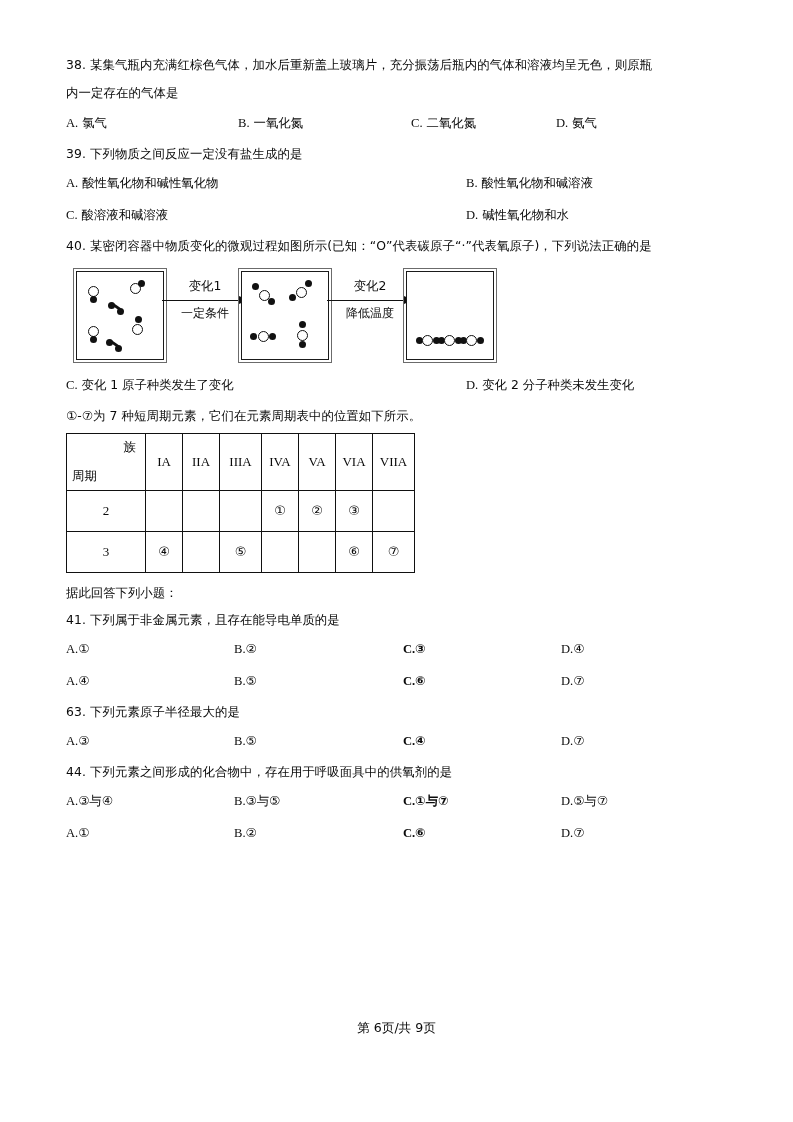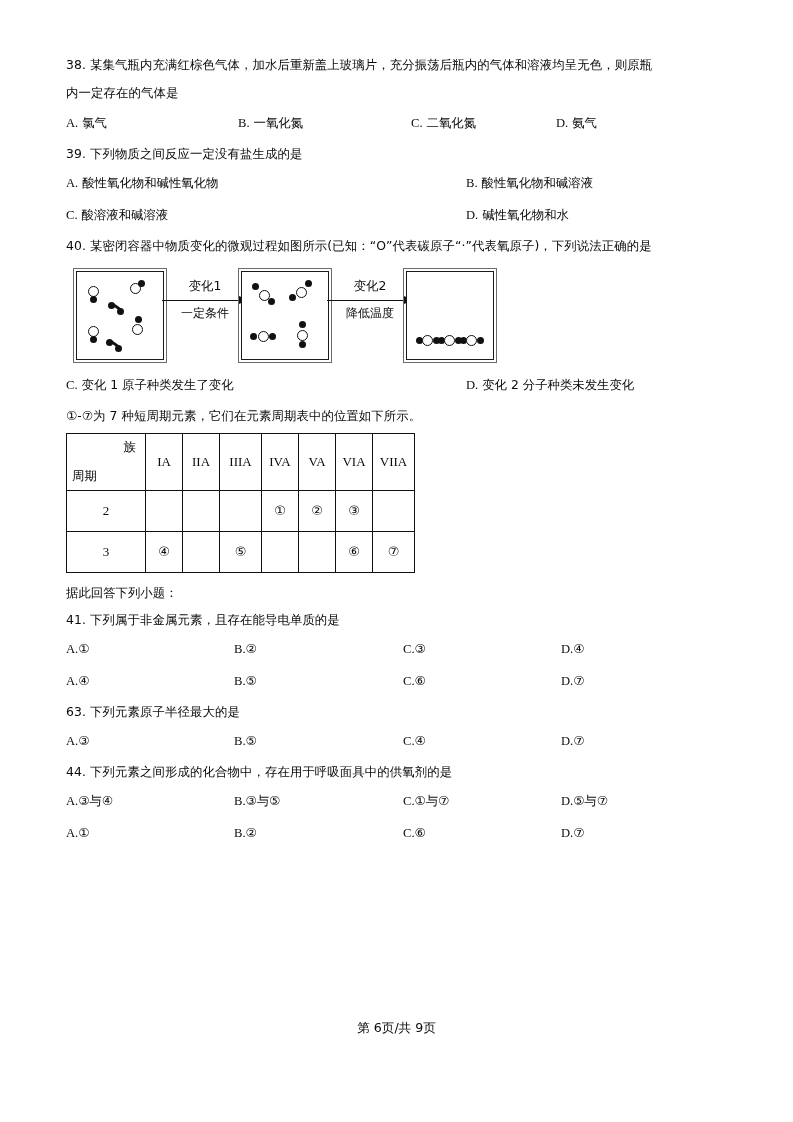--- a/index.html
+++ b/index.html
@@ -57,21 +57,21 @@
     white-space: nowrap;
   }
   .opts.two .o1 { left: 0px; }
   .opts.two .o2 { left: 400px; }
   .opts.four .o1 { left: 0px; }
   .opts.four .o2 { left: 172px; }
   .opts.four .o3 { left: 345px; }
   .opts.four .o4 { left: 490px; }
   .opts.fourb .o1 { left: 0px; }
   .opts.fourb .o2 { left: 168px; }
-  .opts.fourb .o3 { left: 337px; }
+  .opts.fourb .o3 { left: 337px; font-weight: bold; }
   .opts.fourb .o4 { left: 495px; }
   .lbl {
     font-family: "Liberation Serif", serif;
     font-size: 12.6px;
   }
 
   
   .diagram {
     position: relative;
     height: 104px;

